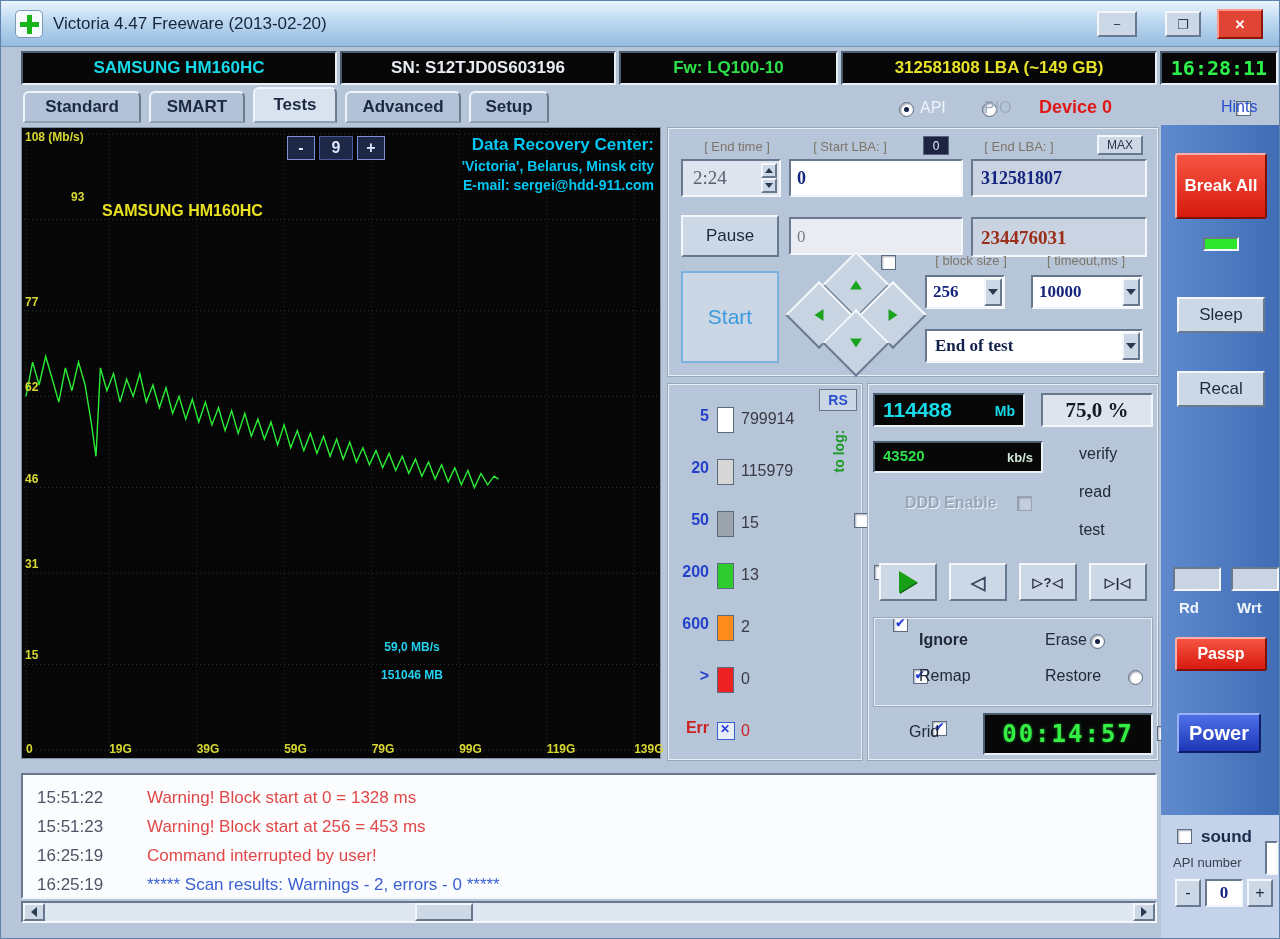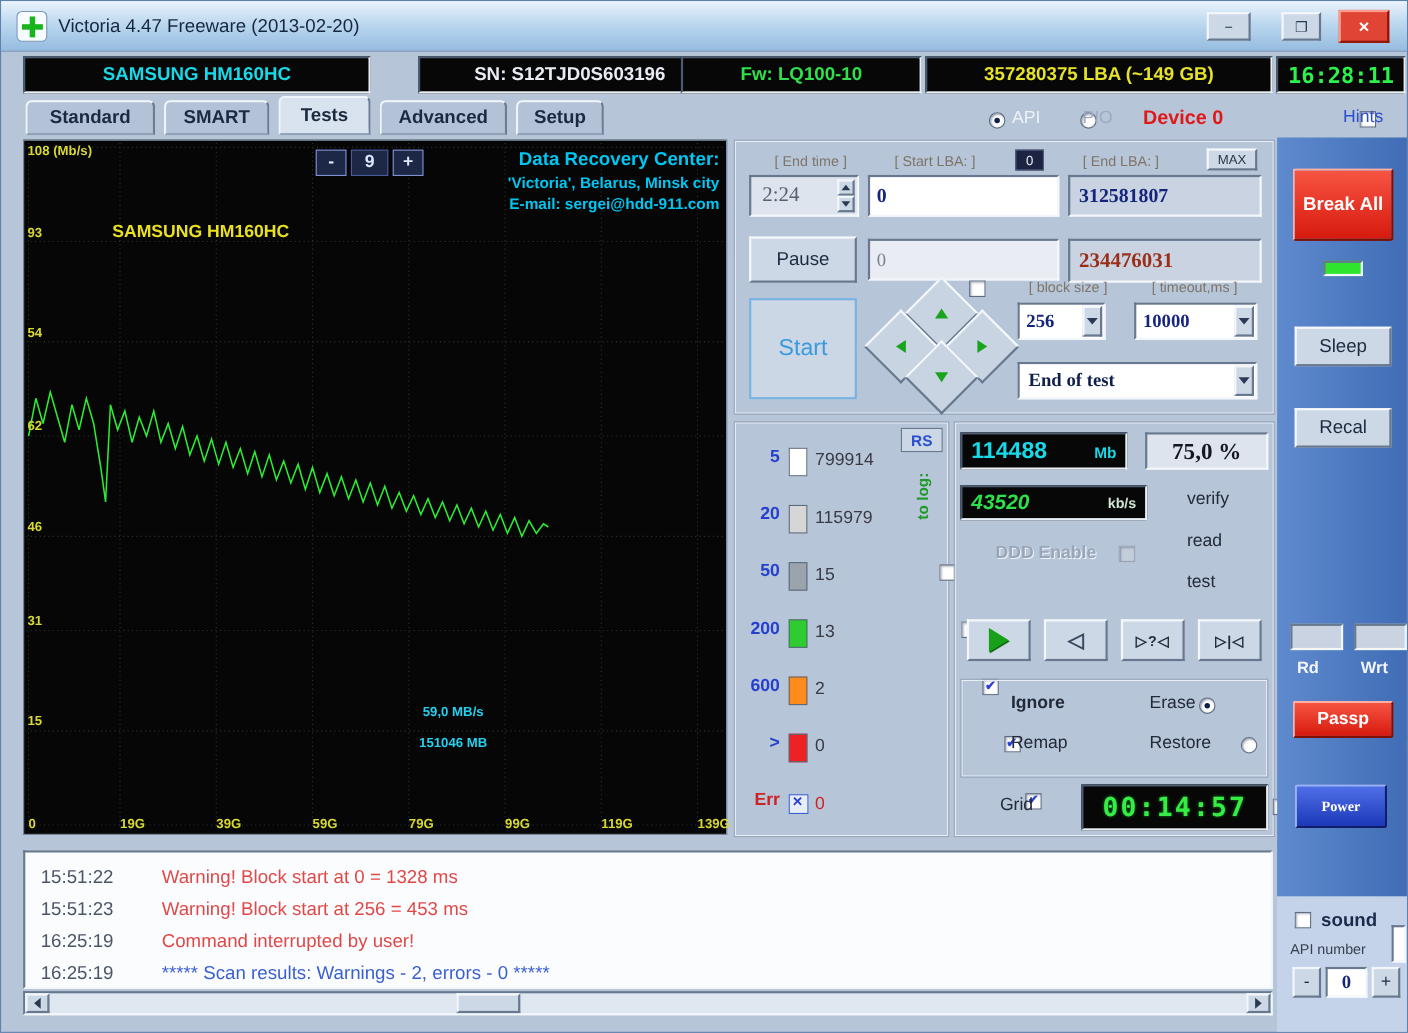--- a/index.html
+++ b/index.html
@@ -93,23 +93,23 @@
     <button class="abs winbtn bevel-out c" style="left:1164px;width:36px;">
         <span>❐</span>
       </button>
     <button class="abs winbtn winbtn-close bevel-out c" style="left:1216px;width:46px;height:30px;top:8px;">
         <span>✕</span>
       </button>
   </div>
 
   
   <div class="abs infobox blackbox" style="left:20px;width:316px;color:#17d9e8;">SAMSUNG HM160HC</div>
-  <div class="abs infobox blackbox" style="left:339px;width:276px;color:#e8ecf2;margin-left:40px;">SN: S12TJD0S603196</div>
+  <div class="abs infobox blackbox" style="left:339px;width:276px;color:#e8ecf2;">SN: S12TJD0S603196</div>
   <div class="abs infobox blackbox" style="left:618px;width:219px;color:#2ee04a;">Fw: LQ100-10</div>
-  <div class="abs infobox blackbox" style="left:840px;width:316px;color:#e6e22a;">357280375 LBA (~149 GB)</div>
+  <div class="abs infobox blackbox" style="left:840px;width:316px;color:#e6e22a;">312581808 LBA (~149 GB)</div>
   <div class="abs infobox blackbox" style="left:1159px;width:118px;color:#2ef04a;font-size:20px;font-family:'DejaVu Sans Mono',monospace;">16:28:11</div>
 
   
   <button class="abs tab c" style="left:22px;width:118px;">Standard</button>
   <button class="abs tab c" style="left:148px;width:96px;">SMART</button>
   <button class="abs tab active c" style="left:252px;width:84px;">Tests</button>
   <button class="abs tab c" style="left:344px;width:116px;">Advanced</button>
   <button class="abs tab c" style="left:468px;width:80px;">Setup</button>
   <span class="abs radio on" style="left:898px;top:101px;"></span>
   <span class="abs" style="left:919px;top:98px;font-size:16px;color:#eef3f9;">API</span>
@@ -135,22 +135,22 @@
           <line class="gl" x1="0" y1="180.8" x2="636" y2="180.8"></line>
           <line class="gl" x1="0" y1="266.4" x2="636" y2="266.4"></line>
           <line class="gl" x1="0" y1="357.6" x2="636" y2="357.6"></line>
           <line class="gl" x1="0" y1="443.2" x2="636" y2="443.2"></line>
           <line class="gl" x1="0" y1="534.4" x2="636" y2="534.4"></line>
           <line class="gl" x1="0" y1="620.0" x2="636" y2="620.0"></line>
           <polyline fill="none" stroke="#2aee33" stroke-width="1.4" points="2.0,266.4 8.6,232.1 15.1,255.0 21.7,226.4 28.3,249.3 34.8,272.1 41.4,237.9 47.9,260.7 54.5,232.1 61.1,255.0 67.6,294.9 72.0,326.3 76.4,237.9 82.9,260.7 89.5,243.6 96.1,272.1 102.6,249.3 109.2,266.4 115.8,243.6 122.3,272.1 128.9,255.0 135.4,277.8 142.0,257.8 148.6,283.5 155.1,266.4 161.7,289.2 168.3,269.2 174.8,292.0 181.4,272.1 187.9,294.9 194.5,277.8 201.1,300.6 207.6,280.6 214.2,303.4 220.8,283.5 227.3,306.3 233.9,289.2 240.4,309.1 247.0,292.0 253.6,314.9 260.1,294.9 266.7,317.7 273.3,300.6 279.8,320.6 286.4,303.4 292.9,323.4 299.5,306.3 306.1,326.3 312.6,309.1 319.2,329.1 325.8,312.0 332.3,332.0 338.9,317.7 345.4,334.8 352.0,320.6 358.6,337.7 365.1,323.4 371.7,340.5 378.3,326.3 384.8,343.4 391.4,329.1 397.9,346.2 404.5,332.0 411.1,349.1 417.6,334.8 424.2,351.9 430.8,337.7 437.3,354.8 443.9,340.5 450.4,357.6 457.0,343.4 463.6,354.8 470.1,346.2 474.5,349.1"></polyline>
         </svg></div>
     <div class="abs" id="graph-labels" style="left:0;top:0;width:640px;height:632px;pointer-events:none;">
         <span class="ytick" style="top: 2px;">108 (Mb/s)</span>
-        <span class="ytick" style="top: 76px;">93</span>
-        <span class="ytick" style="top: 166.815px;">54</span>
+        <span class="ytick" style="top: 62px; margin-left: 46px;">93</span>
+        <span class="ytick" style="top: 166.815px;">77</span>
         <span class="ytick" style="top: 252.37px;">62</span>
         <span class="ytick" style="top: 343.63px;">46</span>
         <span class="ytick" style="top: 429.185px;">31</span>
         <span class="ytick" style="top: 520.444px;">15</span>
         <span class="xtick" style="left: 4px;">0</span>
         <span class="xtick" style="left: 87.125px;">19G</span>
         <span class="xtick" style="left: 174.625px;">39G</span>
         <span class="xtick" style="left: 262.125px;">59G</span>
         <span class="xtick" style="left: 349.625px;">79G</span>
         <span class="xtick" style="left: 437.125px;">99G</span>
@@ -291,21 +291,21 @@
     <span class="abs cb checked" style="left:168px;top:594px;"></span>
 
     
     <div class="abs groove" style="left:200px;top:256px;width:292px;height:378px;"></div>
     <div class="abs blackbox" style="left:206px;top:266px;width:152px;height:34px;">
       <span class="abs" style="left:8px;top:3px;font-size:21px;font-weight:bold;color:#17d9e8;">114488</span>
       <span class="abs" style="right:8px;top:8px;font-size:14px;font-weight:bold;color:#17d9e8;">Mb</span>
     </div>
     <div class="abs bevel-in c" style="left:374px;top:266px;width:112px;height:34px;background:#dde4ee;font-size:21px;font-weight:bold;color:#14181e;">75,0 %</div>
     <div class="abs blackbox" style="left:206px;top:314px;width:170px;height:32px;">
-      <span class="abs" style="left:8px;top:4px;font-size:19px;font-weight:bold;color:#2ee04a;font-style:italic;">43520</span>
+      <span class="abs" style="left:8px;top:4px;font-size:15px;font-weight:bold;color:#2ee04a;">43520</span>
       <span class="abs" style="right:8px;top:7px;font-size:13px;font-weight:bold;color:#cfe6d4;">kb/s</span>
     </div>
     <span class="abs radio" style="left:390px;top:321px;"></span>
     <span class="abs rlabel" style="left:412px;top:318px;">verify</span>
     <span class="abs cb disabled" style="left:214px;top:369px;"></span>
     <span class="abs" style="left:238px;top:367px;font-size:16px;font-weight:bold;color:#9aa6b8;text-shadow:1px 1px 0 #eef3f9;">DDD Enable</span>
     <span class="abs radio on" style="left:390px;top:359px;"></span>
     <span class="abs rlabel" style="left:412px;top:356px;">read</span>
     <span class="abs radio" style="left:390px;top:397px;"></span>
     <span class="abs rlabel" style="left:412px;top:394px;">test</span>
@@ -342,21 +342,21 @@
   <div class="abs sidebar">
     <button class="abs sred c" style="left:14px;top:28px;width:92px;height:66px;font-size:17px;line-height:1.25;">Break All</button>
     <span class="abs bevel-in" style="left:42px;top:112px;width:36px;height:14px;background:#2ee62e;"></span>
     <button class="abs bevel-out c sgray u" style="left:16px;top:172px;width:88px;height:36px;">Sleep</button>
     <button class="abs bevel-out c sgray u" style="left:16px;top:246px;width:88px;height:36px;">Recal</button>
     <span class="abs bevel-in" style="left:12px;top:442px;width:48px;height:24px;background:#c9d3e1;"></span>
     <span class="abs bevel-in" style="left:70px;top:442px;width:48px;height:24px;background:#c9d3e1;"></span>
     <span class="abs" style="left:18px;top:474px;font-size:15px;font-weight:bold;color:#f2f6fc;">Rd</span>
     <span class="abs" style="left:76px;top:474px;font-size:15px;font-weight:bold;color:#f2f6fc;">Wrt</span>
     <button class="abs sred c" style="left:14px;top:512px;width:92px;height:34px;font-size:16px;">Passp</button>
-    <button class="abs c u" style="left:16px;top:588px;width:84px;height:40px;background:linear-gradient(#4f6fe8,#1c38b8);border:2px solid;border-color:#9ab0f6 #101e6a #101e6a #9ab0f6;border-radius:3px;color:#fff;font-weight:bold;font-size:13px;font-family:Liberation Serif, serif;">Power</button>
+    <button class="abs c u" style="left:16px;top:588px;width:84px;height:40px;background:linear-gradient(#4f6fe8,#1c38b8);border:2px solid;border-color:#9ab0f6 #101e6a #101e6a #9ab0f6;border-radius:3px;color:#fff;font-weight:bold;font-size:20px;">Power</button>
   </div>
 
   
   <div class="abs" style="left:1160px;top:814px;width:120px;height:125px;background:#c4d3ea;">
     <span class="abs cb" style="left:16px;top:14px;"></span>
     <span class="abs" style="left:40px;top:12px;font-size:17px;font-weight:bold;color:#1a2a4a;">sound</span>
     <span class="abs" style="left:12px;top:40px;font-size:13px;color:#37404e;">API number</span>
     <button class="abs bevel-out c" style="left:14px;top:64px;width:26px;height:28px;font-size:16px;color:#1c2a40;">-</button>
     <span class="abs bevel-in c" style="left:44px;top:64px;width:38px;height:28px;background:#fff;font-size:17px;font-weight:bold;color:#15257e;">0</span>
     <button class="abs bevel-out c" style="left:86px;top:64px;width:26px;height:28px;font-size:16px;color:#1c2a40;">+</button>

